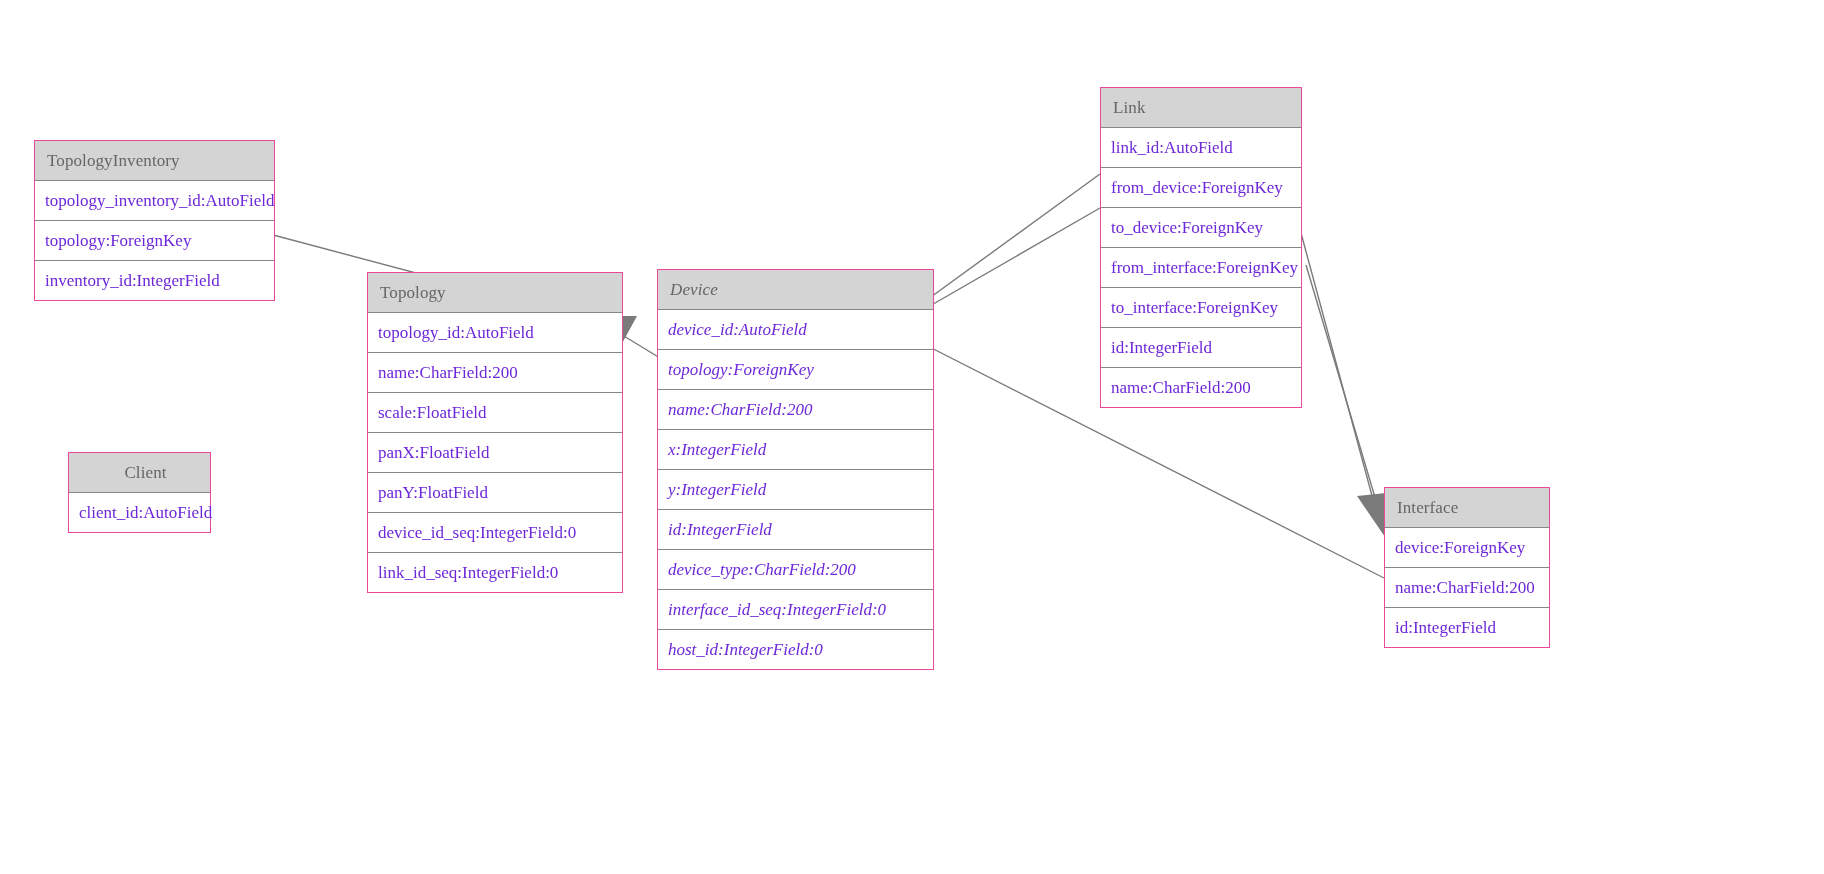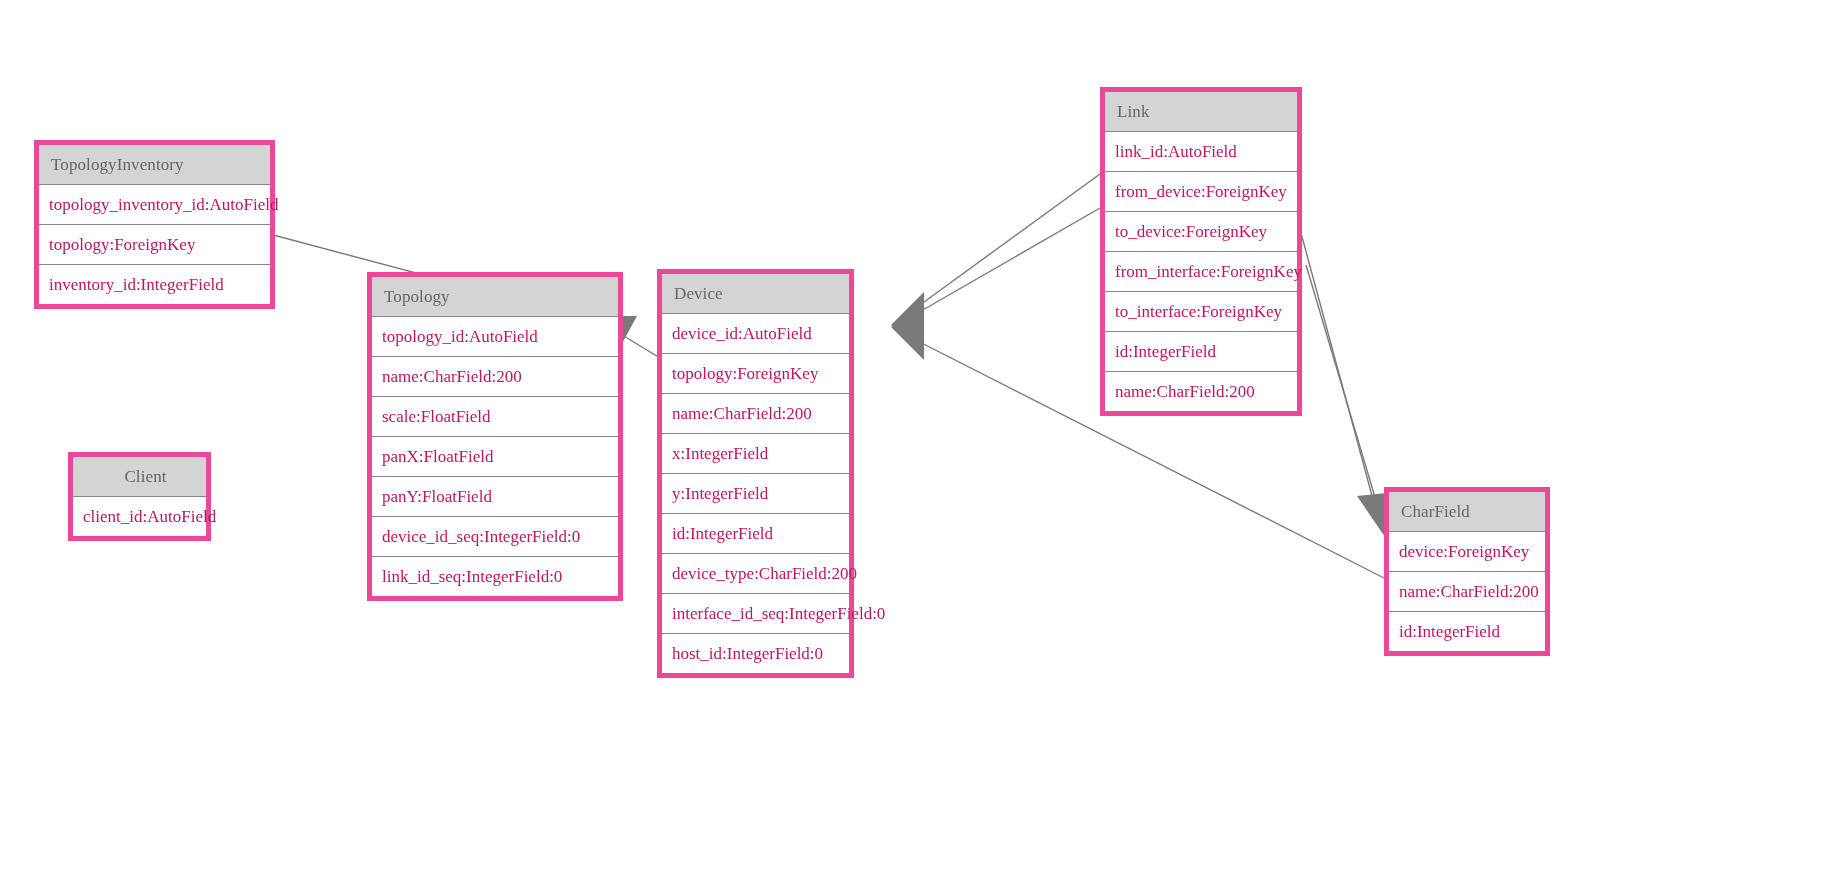--- a/index.html
+++ b/index.html
@@ -21,39 +21,39 @@
     position: absolute;
     left: 0;
     top: 0;
     width: 1824px;
     height: 874px;
     pointer-events: none;
   }
   .entity {
     position: absolute;
     box-sizing: border-box;
-    border: 5px solid #ec4899;
+    border: 1px solid #ec4899;
     background: #ffffff;
     z-index: 2;
   }
   .entity-header {
     box-sizing: border-box;
     background: #d4d4d4;
     border-bottom: 1px solid #878787;
     color: #666666;
     font-size: 17px;
     line-height: 1;
     padding: 11px 0 11px 12px;
     white-space: nowrap;
     letter-spacing: 0.1px;
   }
   .entity-field {
     box-sizing: border-box;
     border-bottom: 1px solid #878787;
-    color: #be185d;
+    color: #6d28d9;
     font-size: 17px;
     line-height: 1;
     padding: 11px 0 11px 10px;
     white-space: nowrap;
     background: #ffffff;
   }
   .entity-field.last {
     border-bottom: none;
   }
 </style>
@@ -118,21 +118,21 @@
       <div class="entity" style="left: 367px; top: 272px; width: 256px;">
         <div class="entity-header">Topology</div>
         <div class="entity-field">topology_id:AutoField</div>
         <div class="entity-field">name:CharField:200</div>
         <div class="entity-field">scale:FloatField</div>
         <div class="entity-field">panX:FloatField</div>
         <div class="entity-field">panY:FloatField</div>
         <div class="entity-field">device_id_seq:IntegerField:0</div>
         <div class="entity-field last">link_id_seq:IntegerField:0</div>
       </div>
-      <div class="entity" style="left: 657px; top: 269px; width: 197px;">
+      <div class="entity" style="left: 657px; top: 269px; width: 277px; font-style: italic;">
         <div class="entity-header">Device</div>
         <div class="entity-field">device_id:AutoField</div>
         <div class="entity-field">topology:ForeignKey</div>
         <div class="entity-field">name:CharField:200</div>
         <div class="entity-field">x:IntegerField</div>
         <div class="entity-field">y:IntegerField</div>
         <div class="entity-field">id:IntegerField</div>
         <div class="entity-field">device_type:CharField:200</div>
         <div class="entity-field">interface_id_seq:IntegerField:0</div>
         <div class="entity-field last">host_id:IntegerField:0</div>
@@ -141,20 +141,20 @@
         <div class="entity-header">Link</div>
         <div class="entity-field">link_id:AutoField</div>
         <div class="entity-field">from_device:ForeignKey</div>
         <div class="entity-field">to_device:ForeignKey</div>
         <div class="entity-field">from_interface:ForeignKey</div>
         <div class="entity-field">to_interface:ForeignKey</div>
         <div class="entity-field">id:IntegerField</div>
         <div class="entity-field last">name:CharField:200</div>
       </div>
       <div class="entity" style="left: 1384px; top: 487px; width: 166px;">
-        <div class="entity-header">CharField</div>
+        <div class="entity-header">Interface</div>
         <div class="entity-field">device:ForeignKey</div>
         <div class="entity-field">name:CharField:200</div>
         <div class="entity-field last">id:IntegerField</div>
       </div>
     </div>
 
 </div>
 
 </body></html>

